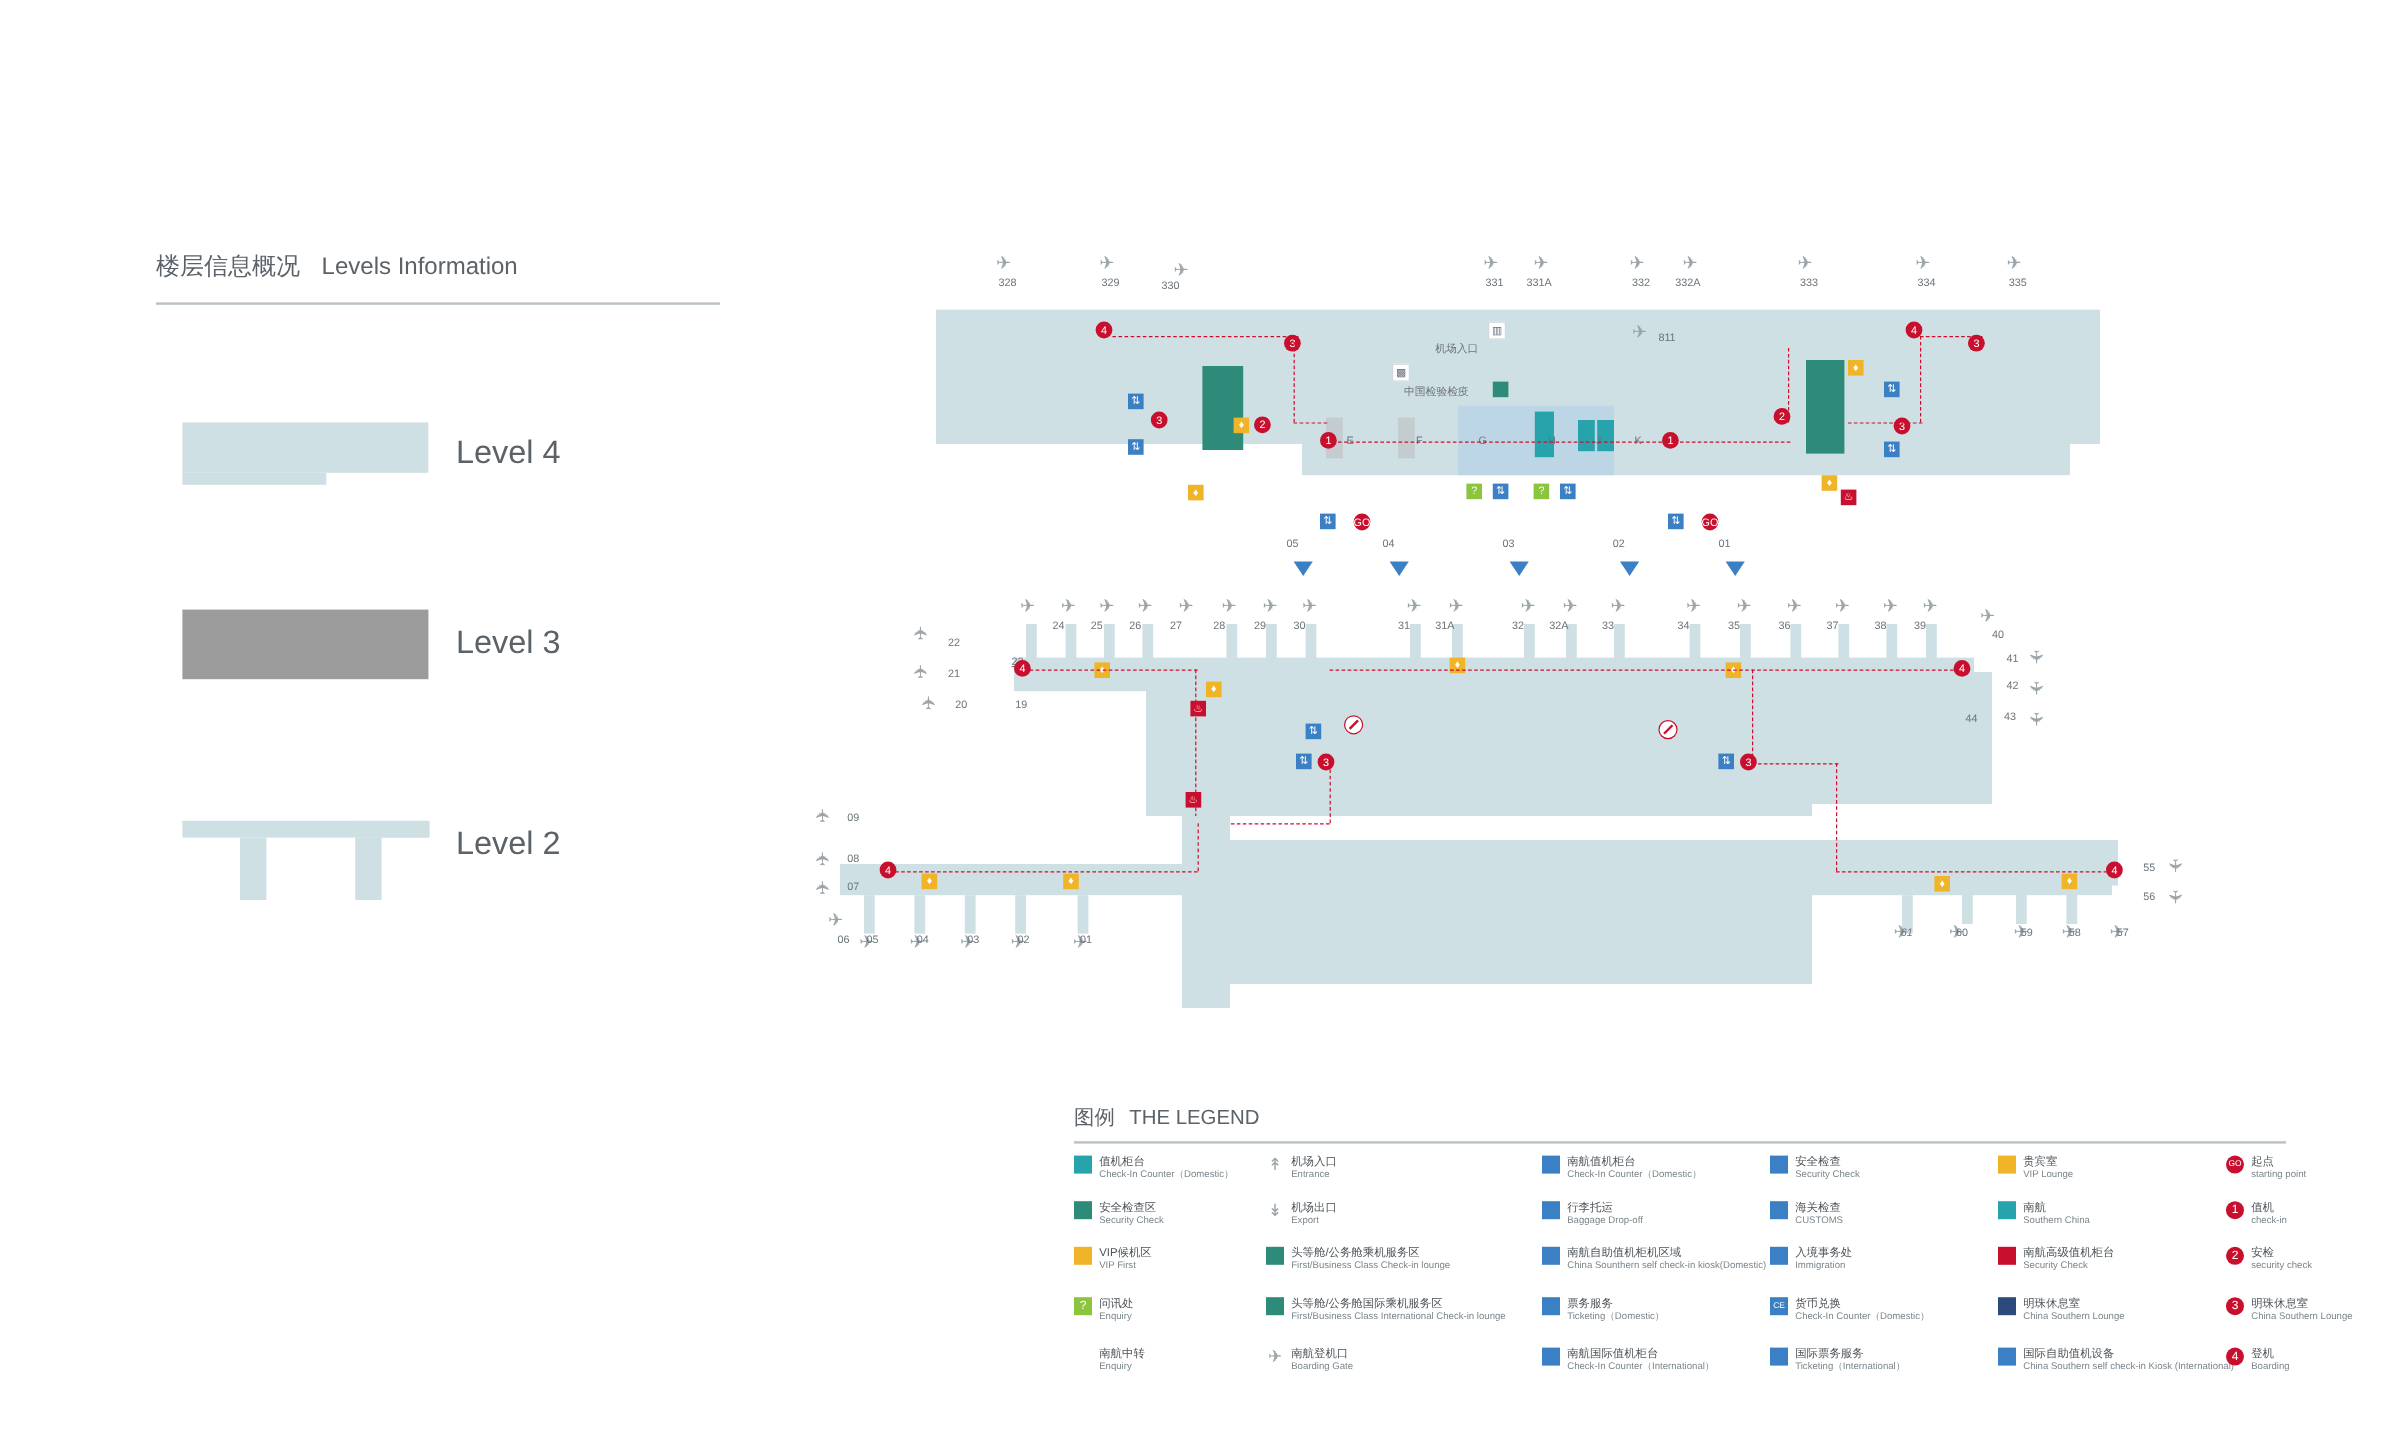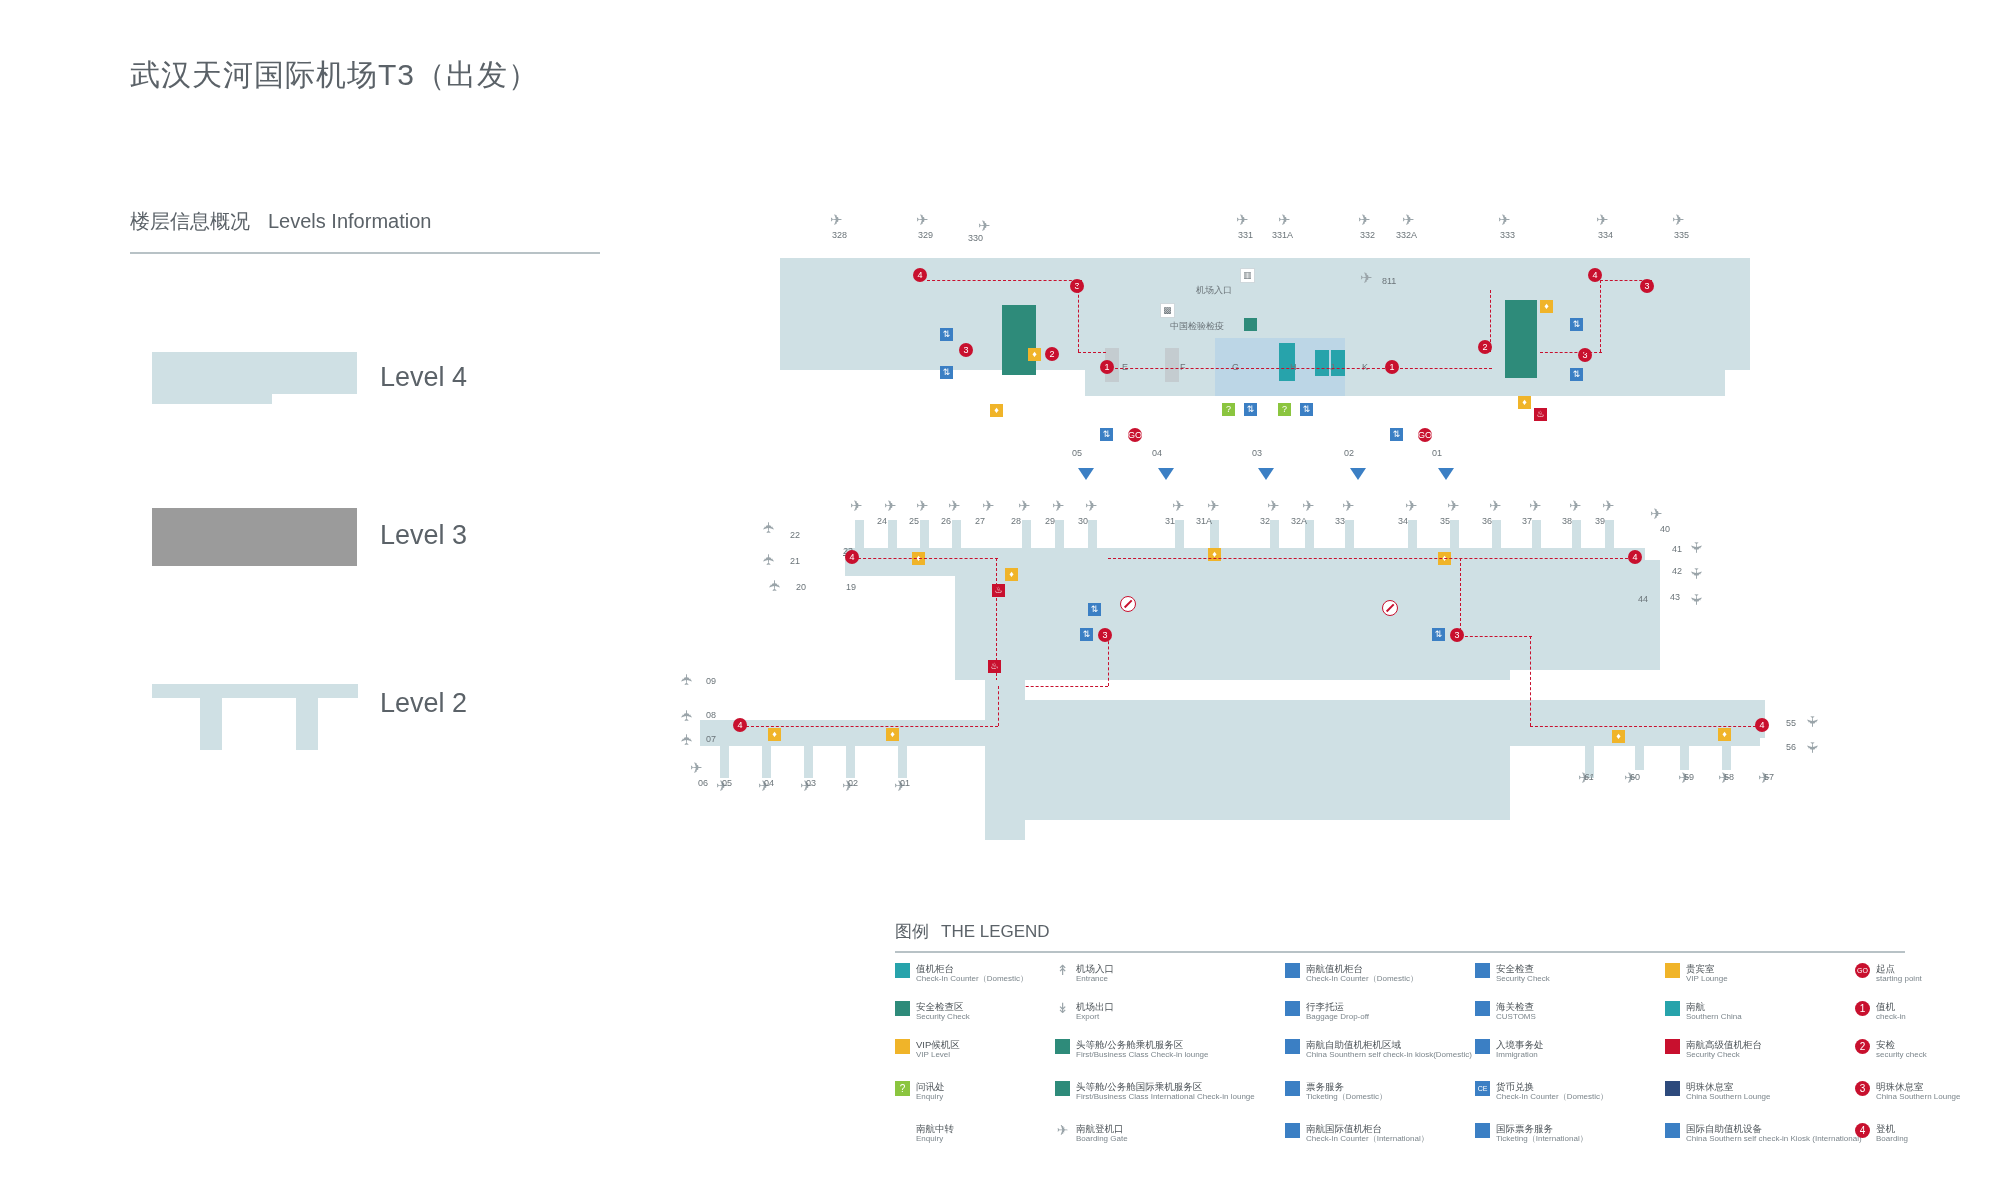--- a/index.html
+++ b/index.html
@@ -76,21 +76,20 @@
   .ic-teal2{background:#27a3ab;}
   .ic-glyph{color:#fff;font-size:10px;line-height:15px;text-align:center;display:block;width:100%;height:100%;}
   .ic-gray{color:#9aa4a9;font-size:14px;line-height:15px;text-align:center;display:block;}
   .ic-navy{background:#2d4a7c;}
   .ic-pink{background:#c8102e;}
 </style>
 </head>
 <body>
 
 <div class="title-block">
-  <div class="title-cn">武汉天河国际机场T3（出发）</div>
 </div>
 
 <div class="levels-head">
   <span>楼层信息概况</span><span class="en">Levels Information</span>
 </div>
 <div class="levels-rule"></div>
 
 <div class="sw4"></div>
 <div class="level-label" style="left:380px;top:362px;">Level 4</div>
 
@@ -453,21 +452,21 @@
         <div class="lg-ic ic-green"></div>
         <div class="lg-tx">
           <span class="lg-cn">安全检查区</span>
           <span class="lg-en">Security Check</span>
         </div>
       </div>
       <div class="lg-item" style="left: 0px; top: 76px;">
         <div class="lg-ic ic-yellow"></div>
         <div class="lg-tx">
           <span class="lg-cn">VIP候机区</span>
-          <span class="lg-en">VIP Level</span>
+          <span class="lg-en">VIP First</span>
         </div>
       </div>
       <div class="lg-item" style="left: 0px; top: 118px;">
         <div class="lg-ic ic-yellowq">
           <span class="ic-glyph">?</span>
         </div>
         <div class="lg-tx">
           <span class="lg-cn">问讯处</span>
           <span class="lg-en">Enquiry</span>
         </div>

